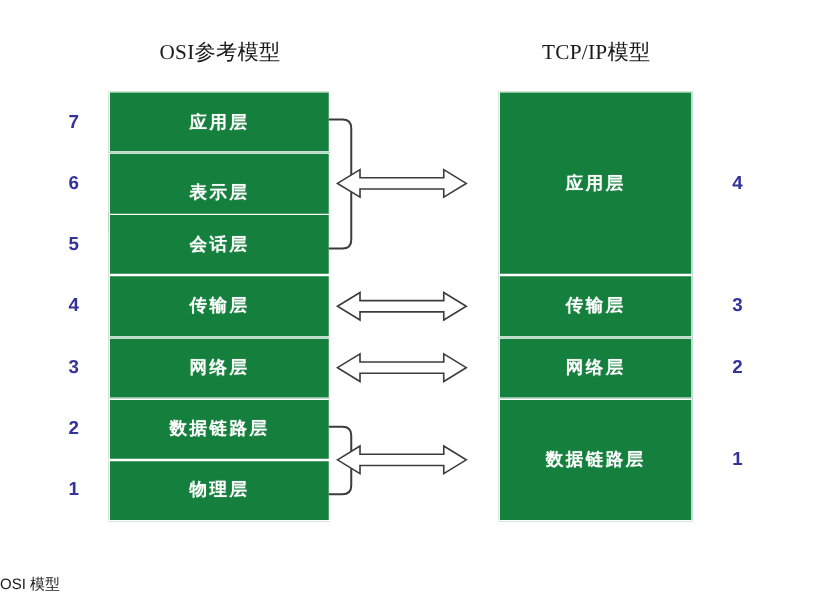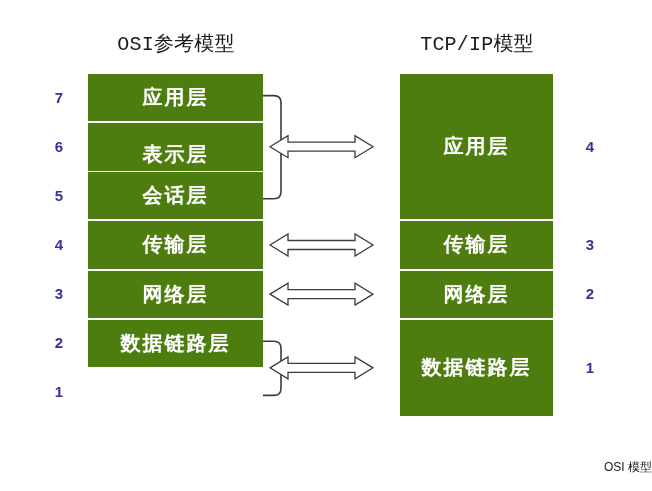--- a/index.html
+++ b/index.html
@@ -15,22 +15,22 @@
     font-family: "Liberation Sans", sans-serif;
   }
   #canvas {
     position: absolute;
     left: 0; top: 0;
     width: 652px;
     height: 491px;
   }
   .model-title {
     position: absolute;
-    font-family: Liberation Mono, monospace;
-    font-size: 20px;
+    font-family: Liberation Serif, serif;
+    font-size: 17px;
     color: #1a1a1a;
     white-space: nowrap;
     text-align: center;
     letter-spacing: 0.2px;
   }
   #osi-title { left: 76px; top: 30px; width: 200px; }
   #tcp-title { left: 377px; top: 30px; width: 200px; }
 
   .stack {
     position: absolute;
@@ -47,28 +47,28 @@
     top: 73px;
     width: 155px;
     height: 344px;
   }
 
   .layer-box {
     position: absolute;
     left: 0;
     width: 100%;
     box-sizing: border-box;
-    background: #4d7c0f;
+    background: #15803d;
     border: 1px solid #ffffff;
     display: flex;
     align-items: center;
     justify-content: center;
     color: #ffffff;
     font-family: "DejaVu Serif", "Liberation Serif", serif;
-    font-size: 20px;
+    font-size: 14px;
     font-weight: 700;
     letter-spacing: 2px;
     text-shadow: 0 0 1px rgba(255,255,255,0.35);
   }
   #osi-stack .layer-box { height: 49.2px; }
 
   .layer-num {
     position: absolute;
     font-family: "Liberation Sans", sans-serif;
     font-size: 15px;
@@ -78,21 +78,21 @@
     width: 20px;
   }
   .osi-num { left: 49px; }
   .tcp-num { left: 580px; }
 
   .caption {
     position: absolute;
     left: 0;
     top: 459px;
     width: 652px;
-    text-align: right;
+    text-align: left;
     font-family: "Liberation Sans", sans-serif;
     font-size: 12px;
     color: #1a1a1a;
   }
 
   .svg-layer {
     position: absolute;
     left: 0; top: 0;
     width: 652px;
     height: 491px;
@@ -119,20 +119,23 @@
         <span>会话层</span>
       </div>
       <div class="layer-box" style="top: 147.429px; height: 49.1429px;">
         <span>传输层</span>
       </div>
       <div class="layer-box" style="top: 196.571px; height: 49.1429px;">
         <span>网络层</span>
       </div>
       <div class="layer-box" style="top: 245.714px; height: 49.1429px; justify-content: center;">
         <span>数据链路层</span>
+      </div>
+      <div class="layer-box" style="top: 294.857px; height: 49.1429px;">
+        <span>物理层</span>
       </div>
     </div>
   <div class="stack" id="tcp-stack">
       <div class="layer-box" style="top: 0px; height: 147.429px;">
         <span>应用层</span>
       </div>
       <div class="layer-box" style="top: 147.429px; height: 49.1429px;">
         <span>传输层</span>
       </div>
       <div class="layer-box" style="top: 196.571px; height: 49.1429px;">

